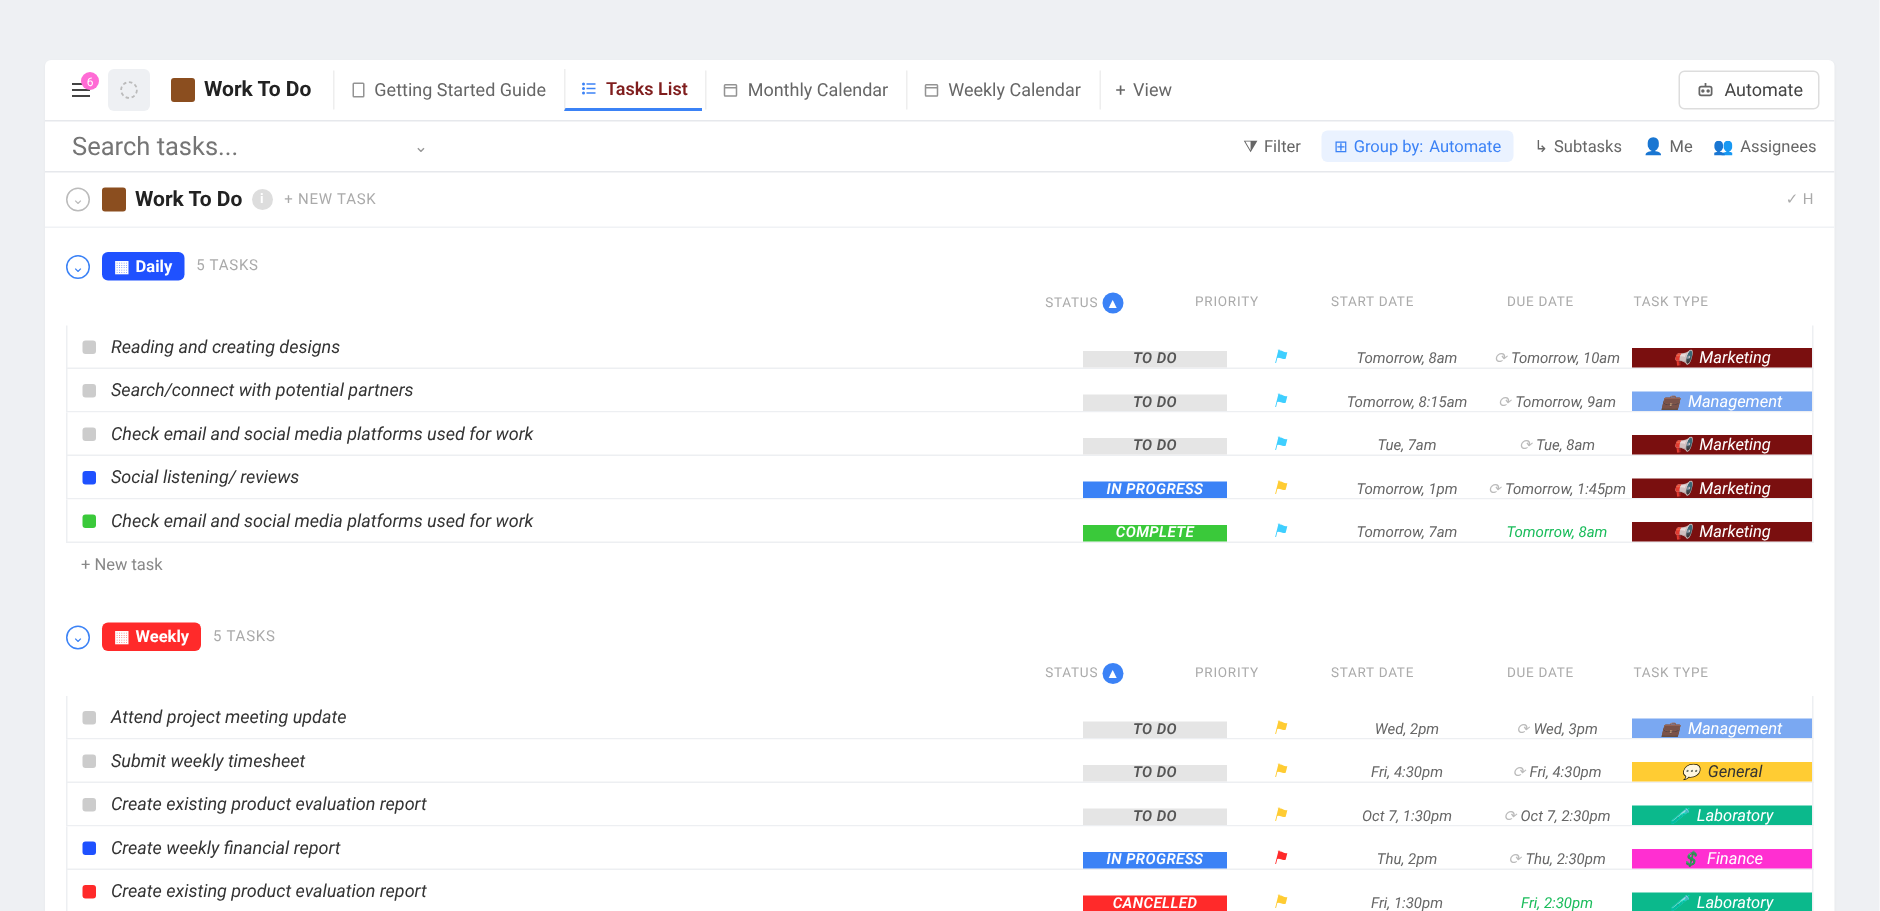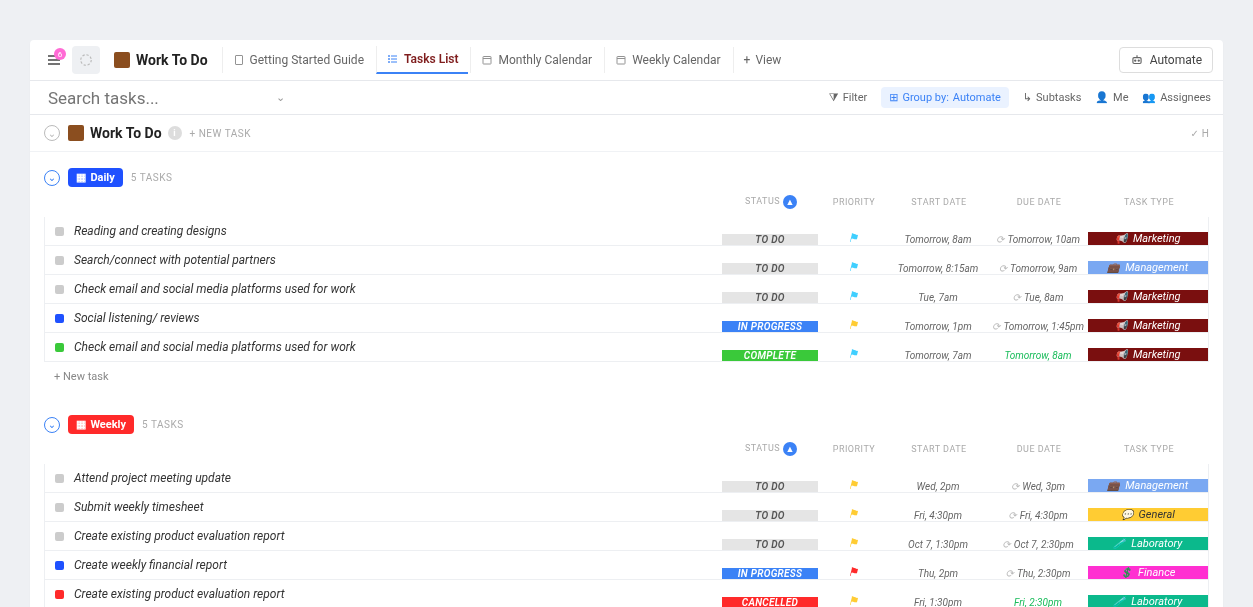--- a/index.html
+++ b/index.html
@@ -42,26 +42,26 @@
   .new-task-chip { color:#aaa; font-size:10px; letter-spacing:.5px; cursor:pointer;}
   .hide-chip { margin-left:auto; color:#aaa; font-size:10px; display:flex; align-items:center; gap:3px;}
 
   
   .group { padding: 4px 14px 8px 14px; }
   .group-head { display:flex; align-items:center; gap:8px; padding:12px 0 4px 0;}
   .group-chip { display:flex; align-items:center; gap:4px; padding:3px 8px; border-radius:4px; color:#fff; font-size:11px; font-weight:700;}
   .group-chip.daily { background:#1f51ff;}
   .group-chip.weekly { background:#ff2a2a;}
   .task-count { color:#aaa; font-size:10px; letter-spacing:.5px;}
-  .col-headers { display:flex; align-items:center; padding:4px 0 8px 0; color:#aaa; font-size:9px; letter-spacing:.5px;}
+  .col-headers { display:flex; align-items:center; padding:4px 0 8px 0; color:#aaa; font-size:9px; letter-spacing:.5px;gap:12px;}
   .col-headers .title-col { flex:1; }
   .status-col{ width:96px; text-align:center; position:relative;}
   .priority-col{ width:70px; text-align:center;}
   .date-col{ width:100px; text-align:center;}
-  .type-col{ width:120px; text-align:center;}
+  .type-col{ width:120px; }
   .sort-circle { display:inline-flex; width:14px; height:14px; border-radius:50%; background:#3b82f6; color:#fff; align-items:center; justify-content:center; font-size:9px; margin-left:3px; vertical-align:middle;}
 
   
   .task-row { display:flex; align-items:flex-end; border:1px solid #edeff2; border-top:none; background:#fff;font-style:italic; }
   .task-row:first-of-type { border-top:1px solid #edeff2;}
   .title-cell { flex:1; display:flex; align-items:center; gap:10px; padding:7px 10px; font-size:12px; color:#333;}
   .sq { width:9px; height:9px; border-radius:2px;}
   .sq.gray{background:#ccc;}
   .sq.blue{background:#1f51ff;}
   .sq.green{background:#3ac93a;}

